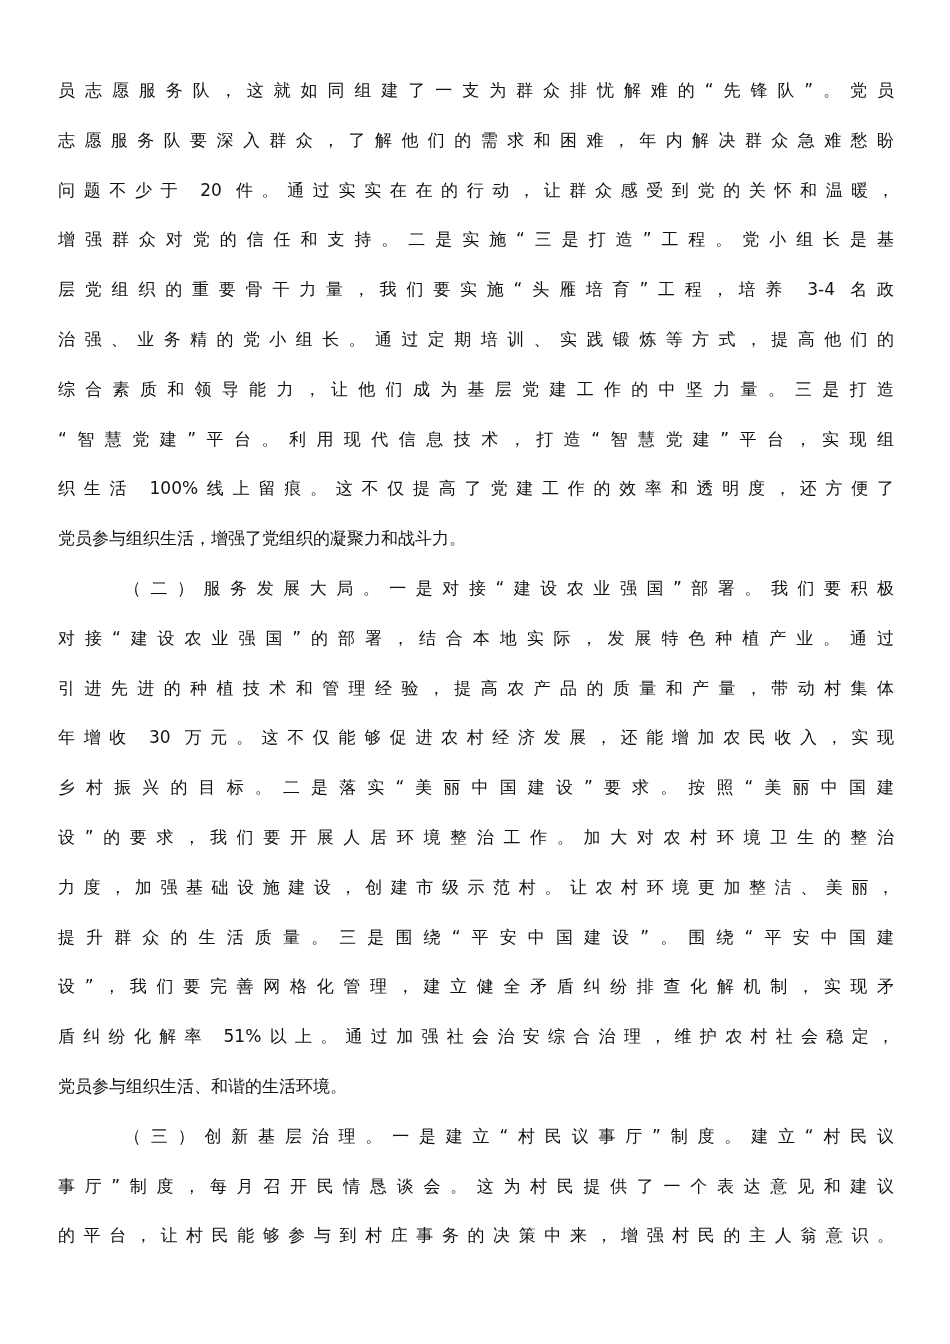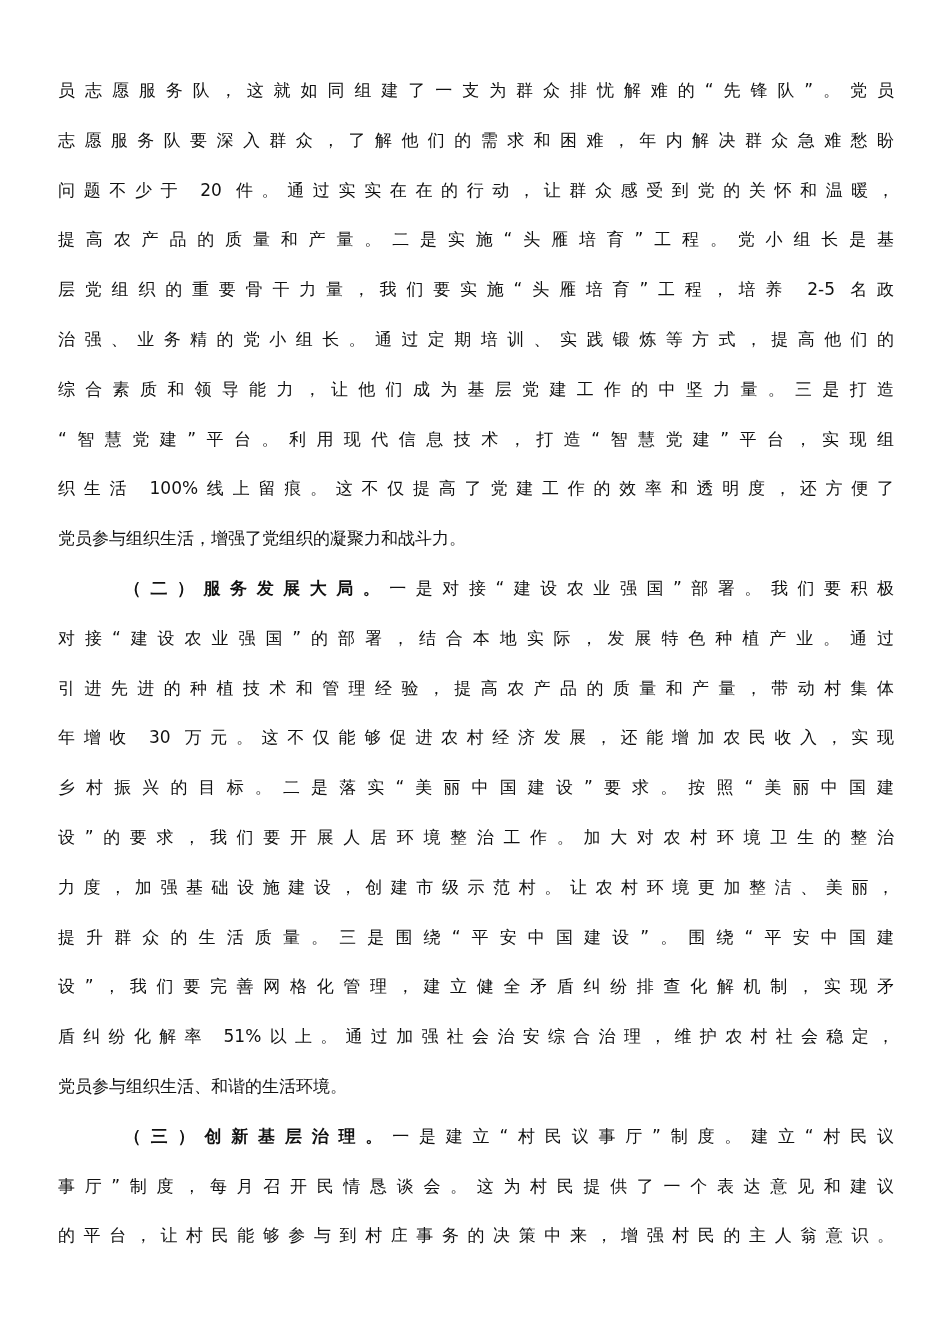--- a/index.html
+++ b/index.html
@@ -30,34 +30,34 @@
       text-align-last: justify;
       letter-spacing: 0px;
     }
     .line.last {
       text-align-last: left;
     }
     .indent {
       padding-left: 66px;
     }
     .heading {
-      font-weight: bold;
+      font-weight: normal;
     }
   </style>
 </head>
 <body>
 
 <div class="page">
 
   <div class="paragraph">
     <div class="line">员志愿服务队，这就如同组建了一支为群众排忧解难的“先锋队”。党员</div>
     <div class="line">志愿服务队要深入群众，了解他们的需求和困难，年内解决群众急难愁盼</div>
     <div class="line">问题不少于 20 件。通过实实在在的行动，让群众感受到党的关怀和温暖，</div>
-    <div class="line">提高农产品的质量和产量。二是实施“头雁培育”工程。党小组长是基</div>
-    <div class="line">层党组织的重要骨干力量，我们要实施“头雁培育”工程，培养 2-5 名政</div>
+    <div class="line">增强群众对党的信任和支持。二是实施“三是打造”工程。党小组长是基</div>
+    <div class="line">层党组织的重要骨干力量，我们要实施“头雁培育”工程，培养 3-4 名政</div>
     <div class="line">治强、业务精的党小组长。通过定期培训、实践锻炼等方式，提高他们的</div>
     <div class="line">综合素质和领导能力，让他们成为基层党建工作的中坚力量。三是打造</div>
     <div class="line">“智慧党建”平台。利用现代信息技术，打造“智慧党建”平台，实现组</div>
     <div class="line">织生活 100%线上留痕。这不仅提高了党建工作的效率和透明度，还方便了</div>
     <div class="line last">党员参与组织生活，增强了党组织的凝聚力和战斗力。</div>
   </div>
 
   <div class="paragraph">
     <div class="line indent"><span class="heading">（二）服务发展大局。</span><span>一是对接“建设农业强国”部署。我们要积极</span></div>
     <div class="line">对接“建设农业强国”的部署，结合本地实际，发展特色种植产业。通过</div>

